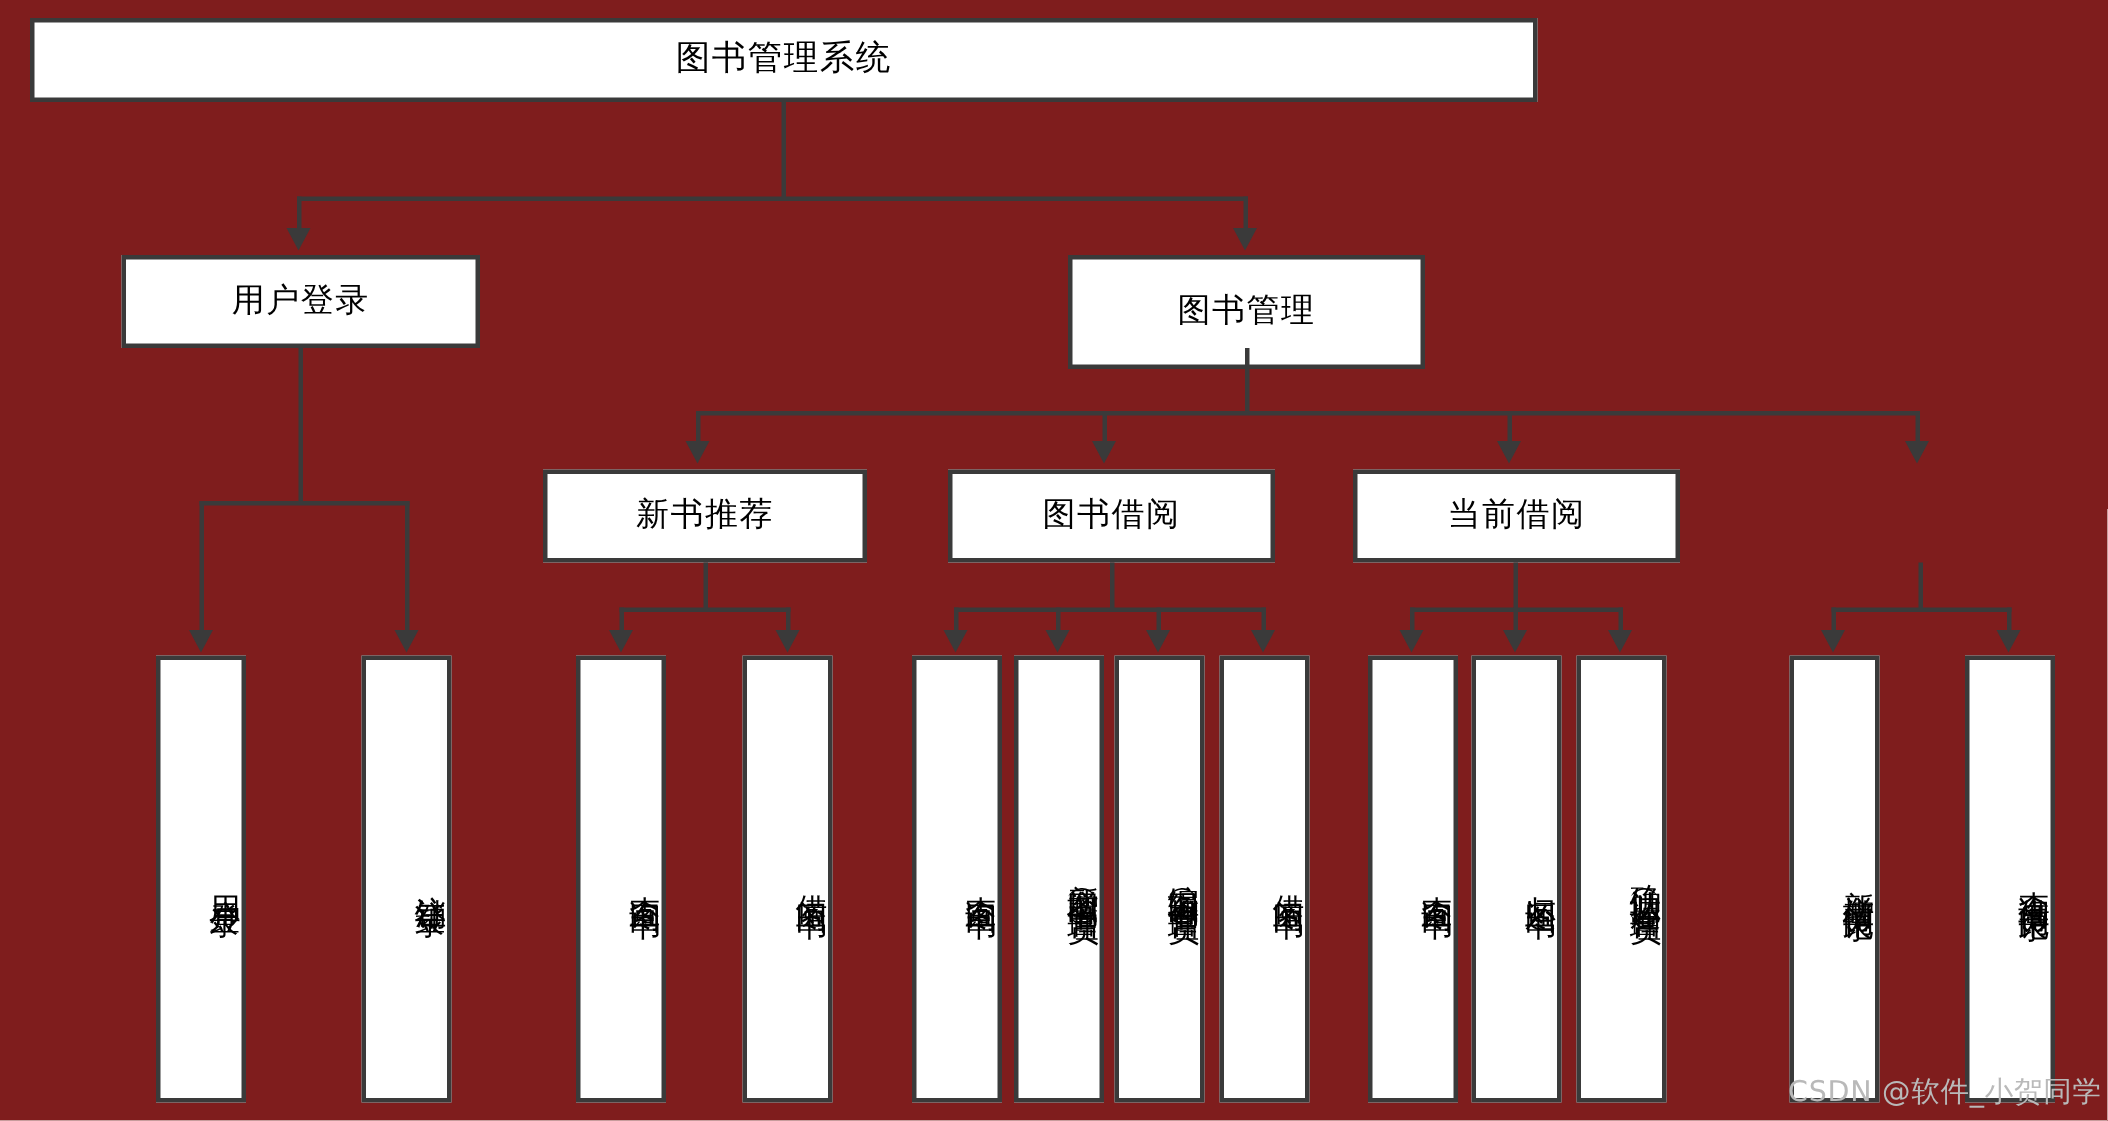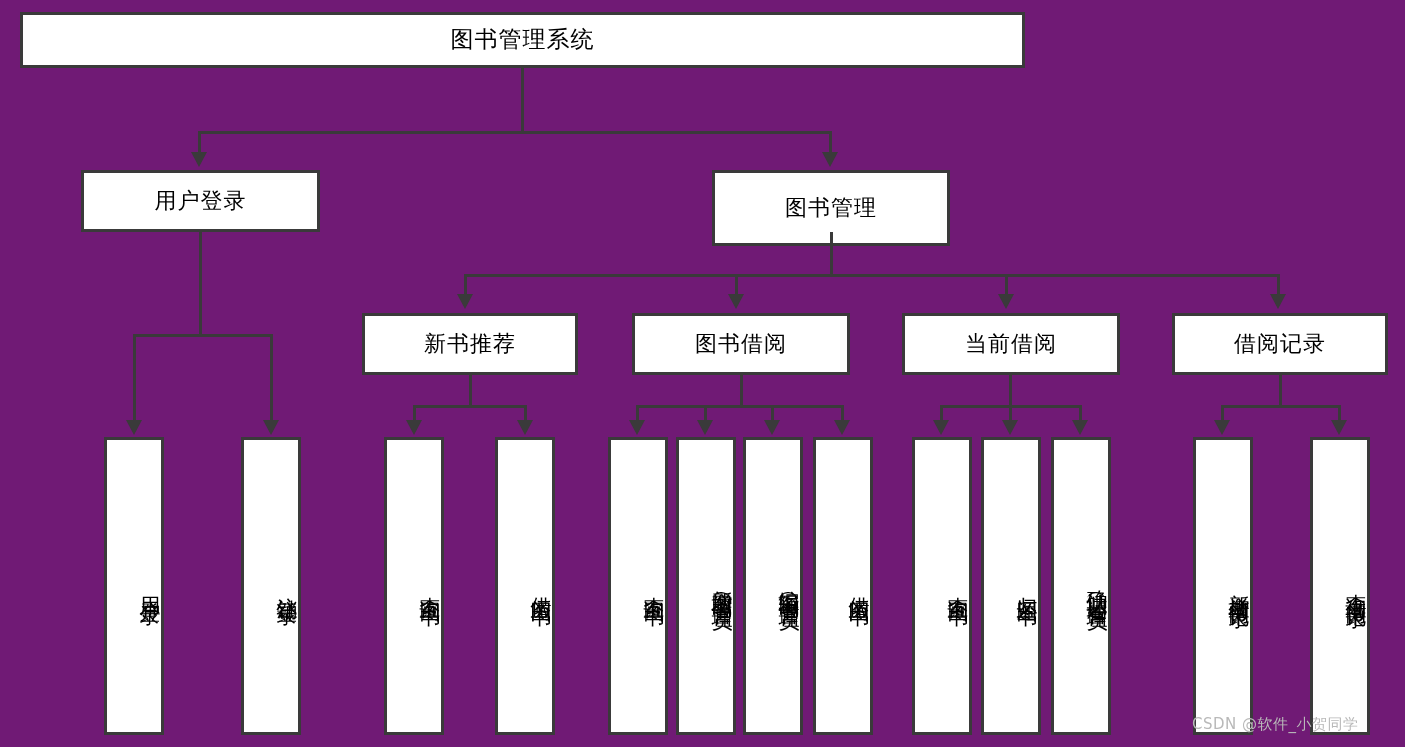--- a/index.html
+++ b/index.html
@@ -7,21 +7,21 @@
     padding: 0;
     background: #ffffff;
   }
   body {
     font-family: "DejaVu Sans", "Liberation Sans", sans-serif;
   }
   #canvas {
     position: relative;
     width: 1405px;
     height: 747px;
-    background: #701a75;
+    background: #7f1d1d;
     overflow: hidden;
   }
   
   .node {
     position: absolute;
     box-sizing: border-box;
     background: #ffffff;
     border: 3px solid #3a3a3a;
     display: flex;
     align-items: center;
@@ -66,21 +66,21 @@
     width: 0;
     height: 0;
     border-left: 8px solid transparent;
     border-right: 8px solid transparent;
     border-top: 15px solid #3a3a3a;
   }
 
   
   #watermark {
     position: absolute;
-    font-size: 15px;
+    font-size: 19px;
     color: #b9b9b9;
     white-space: nowrap;
     letter-spacing: 0.5px;
   }
 </style>
 </head>
 <body>
 
 <div id="canvas">
 
@@ -124,23 +124,20 @@
 
   <div class="node h" style="left:362px; top:313px; width:216px; height:62px;">
     <span>新书推荐</span>
   </div>
   <div class="node h" style="left:902px; top:313px; width:218px; height:62px;">
     <span>当前借阅</span>
   </div>
   <div class="node h" style="left:632px; top:313px; width:218px; height:62px;">
     <span>图书借阅</span>
   </div>
-  <div class="node h" style="left:1172px; top:313px; width:216px; height:62px;">
-    <span>借阅记录</span>
-  </div>
 
   <div class="ln v" style="left:469px; top:375px; width:3px; height:32px;"></div>
   <div class="ln h" style="left:413px; top:405px; width:114px; height:3px;"></div>
   <div class="ln v" style="left:413px; top:405px; width:3px; height:17px;"></div>
   <div class="ln v" style="left:524px; top:405px; width:3px; height:17px;"></div>
   <div class="arrow" style="left:406px; top:420px;"></div>
   <div class="arrow" style="left:517px; top:420px;"></div>
 
   <div class="ln v" style="left:740px; top:375px; width:3px; height:32px;"></div>
   <div class="ln h" style="left:636px; top:405px; width:208px; height:3px;"></div>

